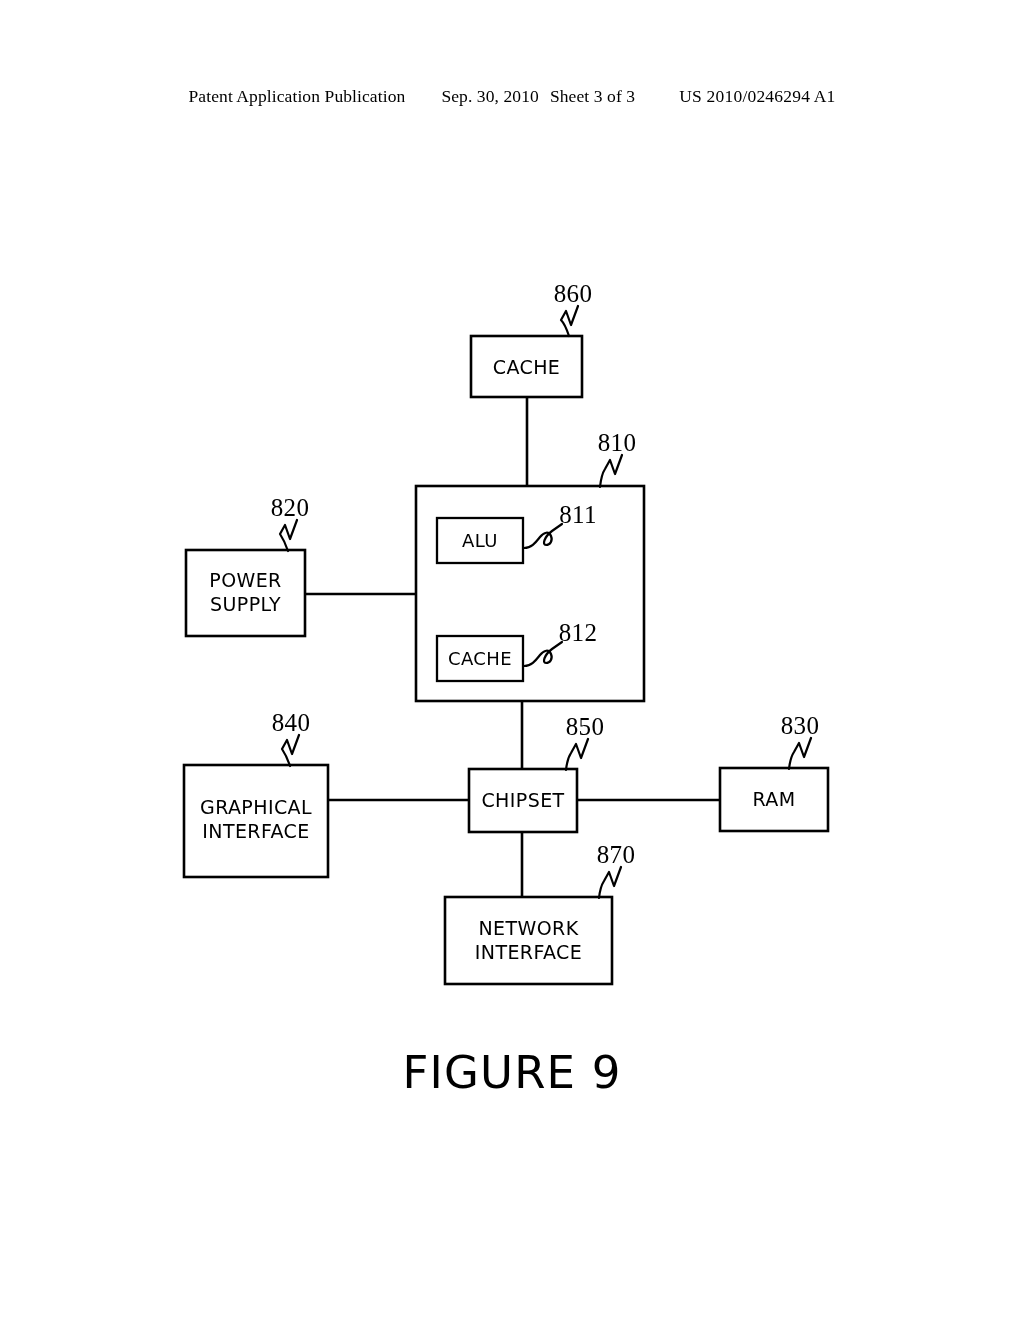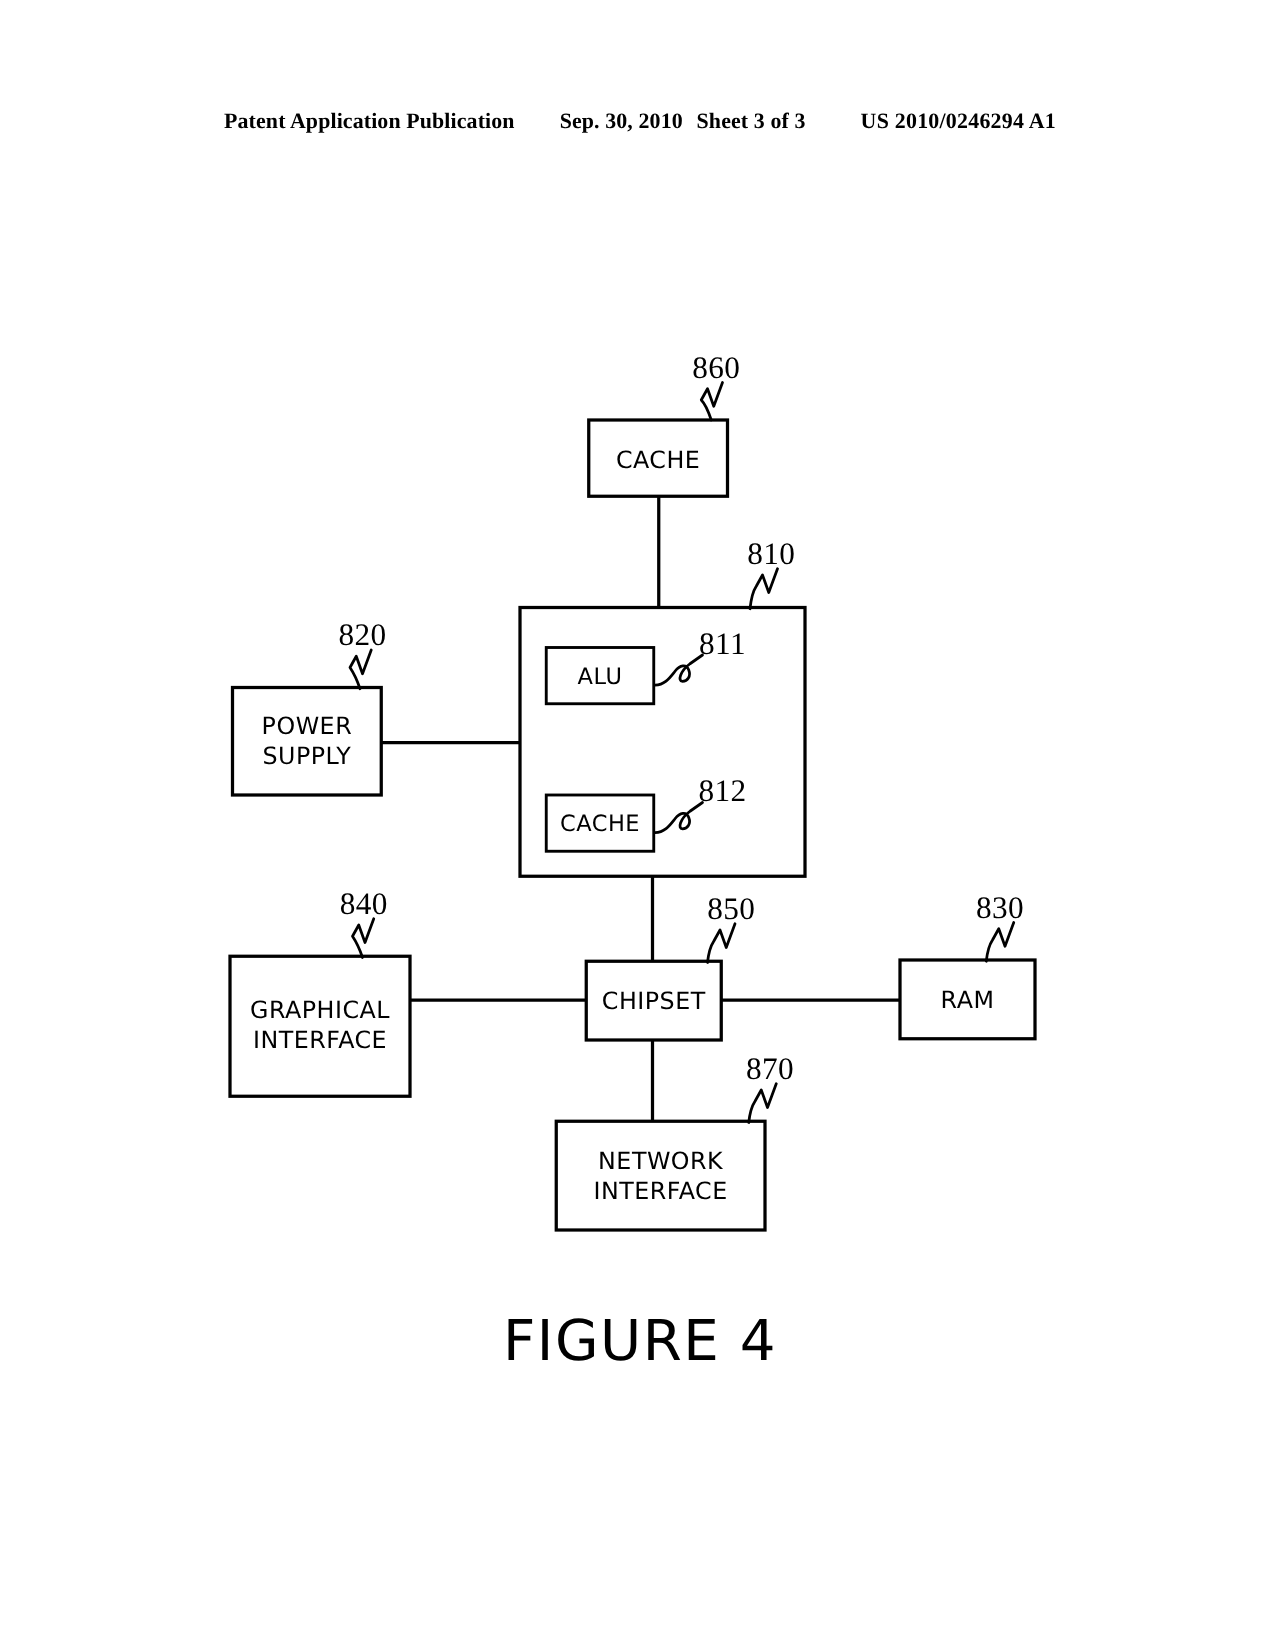--- a/index.html
+++ b/index.html
@@ -28,21 +28,21 @@
     position: absolute;
     left: 0;
     top: 86px;
     width: 1024px;
     height: 26px;
     display: flex;
     flex-direction: row;
     align-items: baseline;
     justify-content: center;
     font-family: "Liberation Serif", serif;
-    font-weight: bold;
+    font-weight: normal;
     font-size: 17.5px;
     letter-spacing: 0.1px;
     white-space: pre;
   }
   .pub-header .seg-pub      { margin-right: 36px; }
   .pub-header .seg-date     { margin-right: 11px; text-align: center; }
   .pub-header .seg-sheet    { margin-right: 44px; }
   .pub-header .seg-number   { letter-spacing: 0.2px; }
 
   
@@ -212,15 +212,15 @@
       <rect class="box-rect" x="445" y="897" width="167" height="87"></rect>
       <text class="box-label" x="528.5" y="935">NETWORK</text>
       <text class="box-label" x="528.5" y="959">INTERFACE</text>
       <path class="leader" d="M 599 898 C 600 889 602 884 604 881
                L 609 872 L 614 886 L 621 867"></path>
       <text class="ref-num" x="616" y="863">870</text>
     </g>
 
   </svg>
 
-  <div class="fig-caption">FIGURE 4</div>
+  <div class="fig-caption">FIGURE 9</div>
 
 </div>
 
 </body></html>

